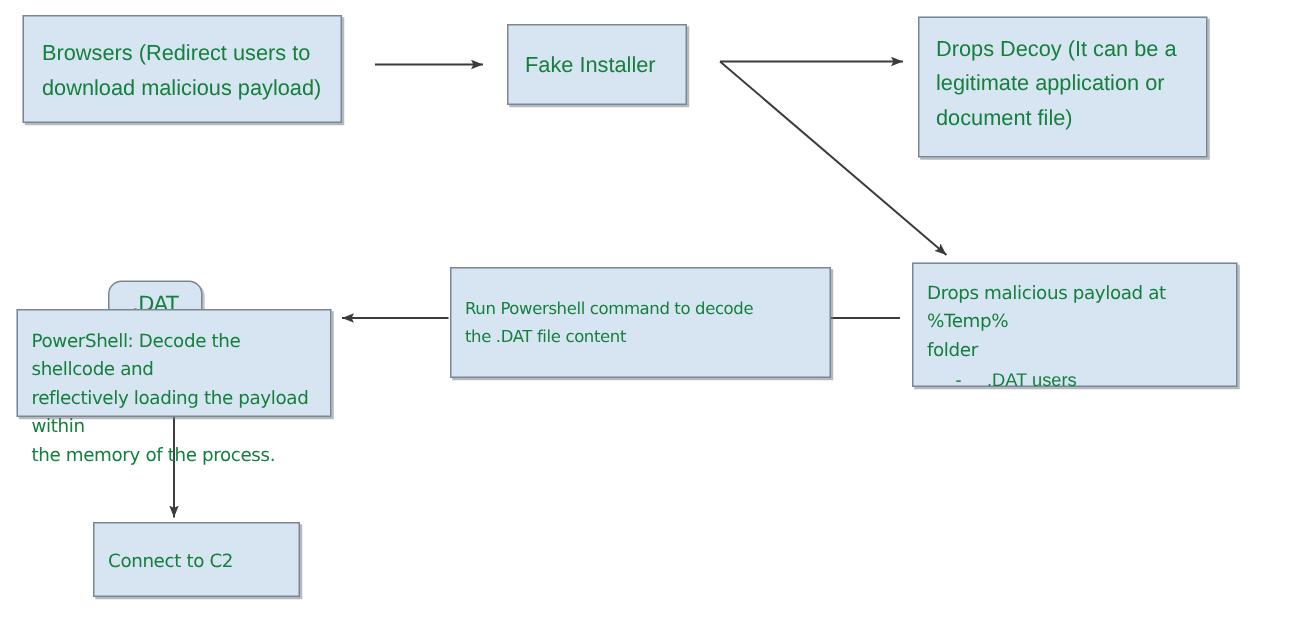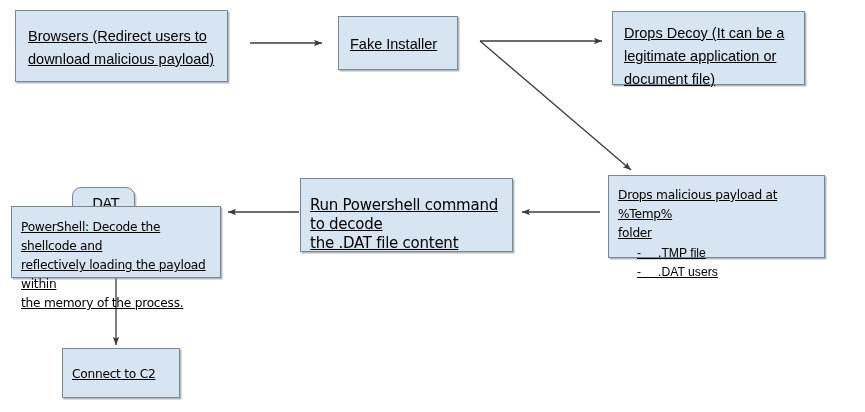--- a/index.html
+++ b/index.html
@@ -14,23 +14,22 @@
     background: #ffffff;
     overflow: hidden;
     font-family: "Liberation Sans", sans-serif;
   }
   .node {
     position: absolute;
     box-sizing: border-box;
     background: #d7e4f2;
     border: 1px solid #7a8793;
     box-shadow: 1.5px 1.5px 0 0 rgba(120,130,140,0.55);
-    color: #000000;
+    color: #15803d;
     display: block;
-    text-decoration: underline;
   }
   .node .txt {
     display: block;
     white-space: pre-line;
   }
   
   .fam-a .txt { font-family: "Liberation Sans", sans-serif; }
   
   .fam-b .txt {
     font-family: "DejaVu Sans", sans-serif;
@@ -87,47 +86,46 @@
 
   <div class="node fam-a" style="left:15px; top:10px; width:213px; height:72px; padding:14px 12px 0 12px; font-size:14.5px; line-height:23px;">
     <span class="txt">Browsers (Redirect users to
 download malicious payload)</span>
   </div>
 
   <div class="node fam-a" style="left:338px; top:16px; width:120px; height:54px; padding:17px 11px 0 11px; font-size:14.5px; line-height:21px;">
     <span class="txt">Fake Installer</span>
   </div>
 
-  <div class="node fam-a" style="left:612px; top:11px; width:193px; height:74px; padding:10px 11px 0 11px; font-size:14.5px; line-height:23px;">
+  <div class="node fam-a" style="left:612px; top:11px; width:193px; height:94px; padding:10px 11px 0 11px; font-size:14.5px; line-height:23px;">
     <span class="txt">Drops Decoy (It can be a
 legitimate application or
 document file)</span>
   </div>
 
   <div class="node rounded fam-b" style="left:72px; top:147px; width:63px; height:28px; padding:5px 0 0 0; text-align:center; font-size:14px; line-height:20px;margin-top:40px;">
     <span class="txt">.DAT</span>
   </div>
 
   <div class="node fam-b" style="left:11px; top:180px; width:210px; height:72px; padding:11px 8px 0 9px; font-size:12.2px; line-height:19px;margin-top:26px;">
     <span class="txt">PowerShell: Decode the shellcode and
 reflectively loading the payload within
 the memory of the process.</span>
   </div>
 
-  <div class="node fam-b" style="left:300px; top:178px; width:213px; height:74px; padding:17px 8px 0 9px; font-size:15px; line-height:19px;">
+  <div class="node fam-b" style="left:300px; top:178px; width:254px; height:74px; padding:17px 8px 0 9px; font-size:11px; line-height:19px;">
     <span class="txt">Run Powershell command to decode
 the .DAT file content</span>
   </div>
 
   <div class="node fam-b" style="left:608px; top:175px; width:217px; height:83px; padding:10px 23px 0 9px; font-size:12.2px; line-height:19px;">
     <span class="txt">Drops malicious payload at %Temp%
 folder</span>
     <ul class="bullets" style="margin-top:1px;">
-      <li style="padding-left:19px;">-     .TMP file</li>
       <li style="padding-left:19px;">-     .DAT users</li>
     </ul>
   </div>
 
-  <div class="node fam-b" style="left:62px; top:348px; width:118px; height:50px; padding:16px 8px 0 9px; font-size:12.2px; line-height:19px;">
+  <div class="node fam-b" style="left:62px; top:348px; width:138px; height:50px; padding:16px 8px 0 9px; font-size:12.2px; line-height:19px;">
     <span class="txt">Connect to C2</span>
   </div>
 
 </div>
 
 </body></html>

